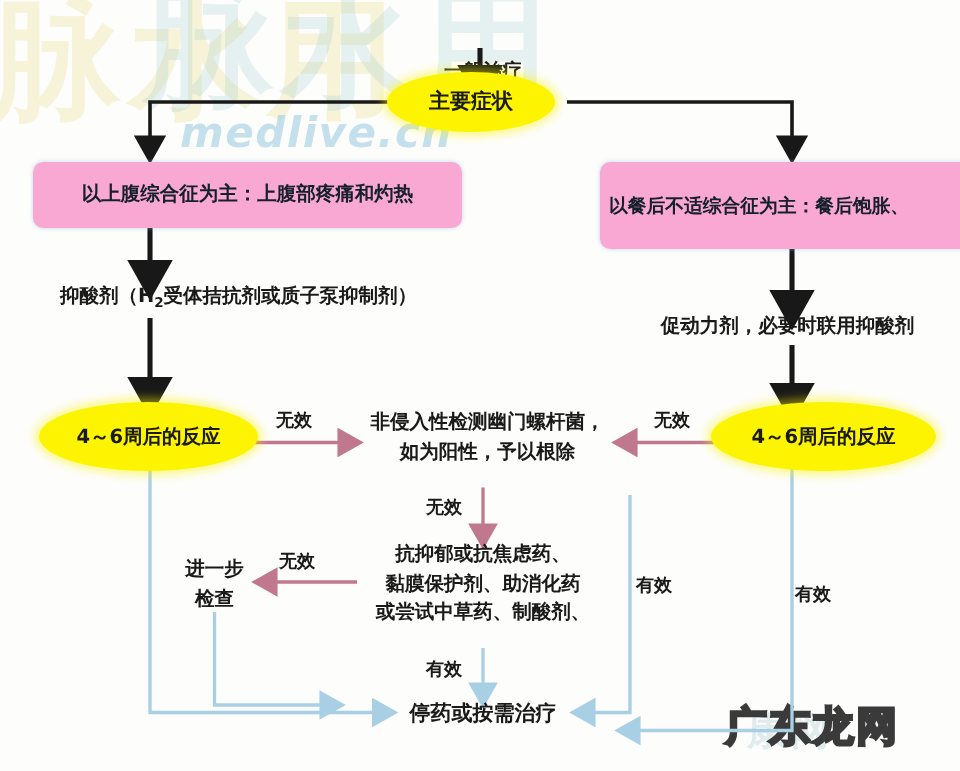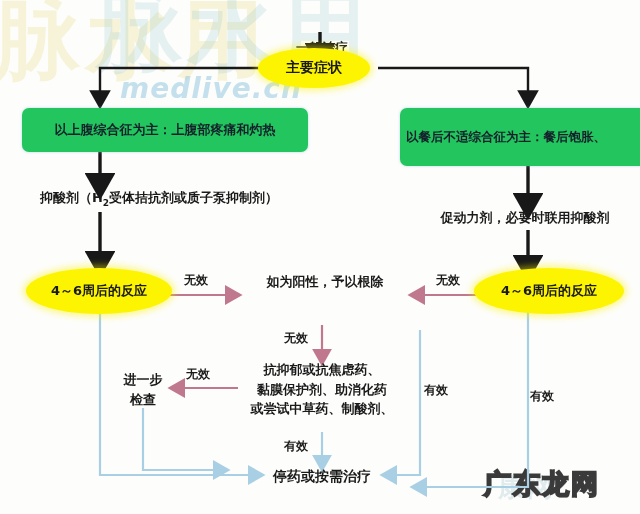--- a/index.html
+++ b/index.html
@@ -69,21 +69,21 @@
     border-radius: 50%;
     display: flex;
     align-items: center;
     justify-content: center;
     color: #1a1a1a;
     font-weight: bold;
     box-shadow: 0 0 6px 3px rgba(252,244,0,0.45);
   }
   .bluebox {
     position: absolute;
-    background: #22c55e;
+    background: #f9a8d4;
     border-radius: 7px;
     display: flex;
     align-items: center;
     justify-content: center;
     text-align: center;
     color: #15202b;
     font-weight: bold;
     line-height: 1.45;
     box-shadow: 0 0 3px rgba(140,190,215,0.6);
   }
@@ -195,20 +195,21 @@
     <div style="white-space:nowrap;">以餐后不适综合征为主：餐后饱胀、</div>
   </div>
 
   <div class="plaintext" style="left:408px; top:208px; width:234px; font-size:13px;">促动力剂，必要时联用抑酸剂</div>
 
   <div class="ellipse" style="left:26px; top:268px; width:146px; height:46px; font-size:13px;">4～6周后的反应</div>
 
   <div class="ellipse" style="left:474px; top:268px; width:150px; height:46px; font-size:13px;">4～6周后的反应</div>
 
   <div class="plaintext wrap" style="left:234px; top:272px; width:182px; font-size:13px;">
+    <div>非侵入性检测幽门螺杆菌，</div>
     <div>如为阳性，予以根除</div>
   </div>
 
   <div class="plaintext wrap" style="left:108px; top:370px; width:70px; font-size:13px;">
     <div>进一步</div>
     <div>检查</div>
   </div>
 
   <div class="plaintext wrap" style="left:232px; top:360px; width:180px; font-size:13px;">
     <div>抗抑郁或抗焦虑药、</div>

